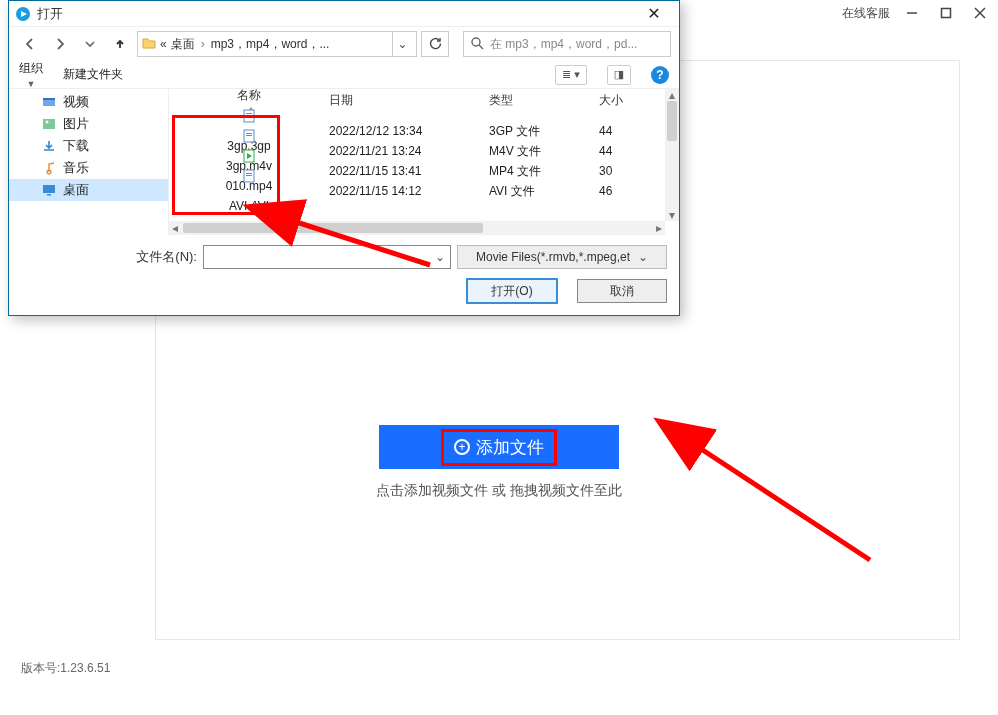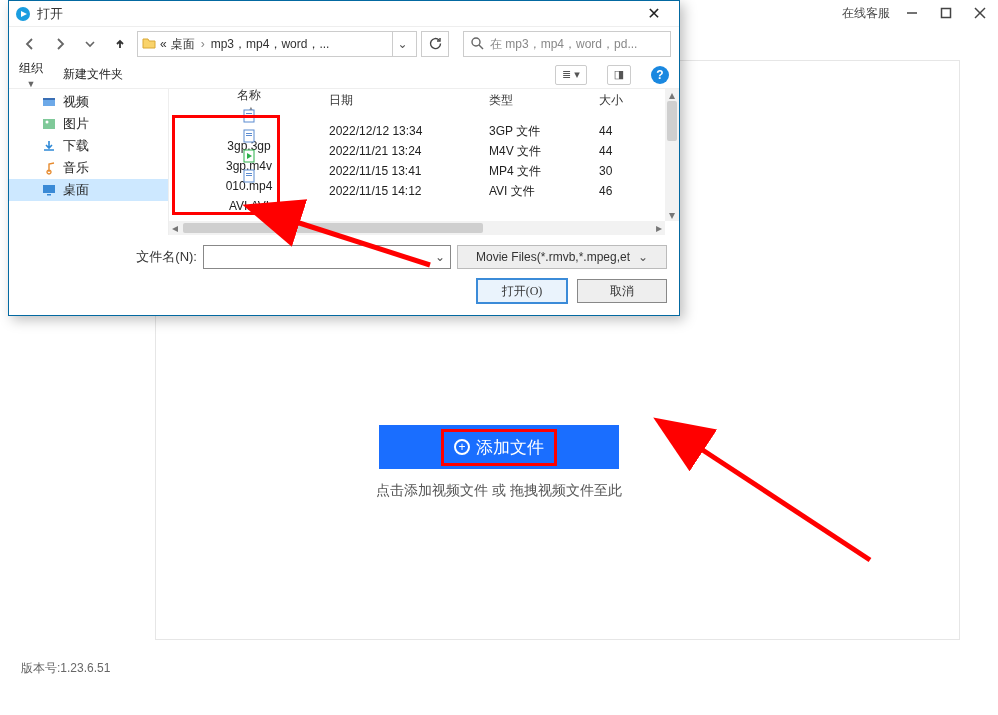--- a/index.html
+++ b/index.html
@@ -274,21 +274,21 @@
   }
   .fn-input .dd{width:16px;height:20px;display:flex;align-items:center;justify-content:center;color:#555;}
   .type-select{
     width:210px;height:24px;border:1px solid #bbb;background:#eee;
     display:flex;align-items:center;padding:0 18px;font-size:12px;color:#333;
     justify-content:space-between;
   }
   .type-select .dd{color:#555;}
 
   .btn-row{
-    display:flex;justify-content:flex-end;gap:10px;font-family:Liberation Serif, serif;
+    display:flex;justify-content:flex-end;gap:20px;
   }
   .dlg-btn{
     width:90px;height:24px;border:1px solid #888;background:#eee;
     display:flex;align-items:center;justify-content:center;font-size:12px;
   }
   .dlg-btn.primary{
     border:1px solid #3b8bd8;background:#eaf3fc;outline:1px solid #3b8bd8;
   }
 
   

